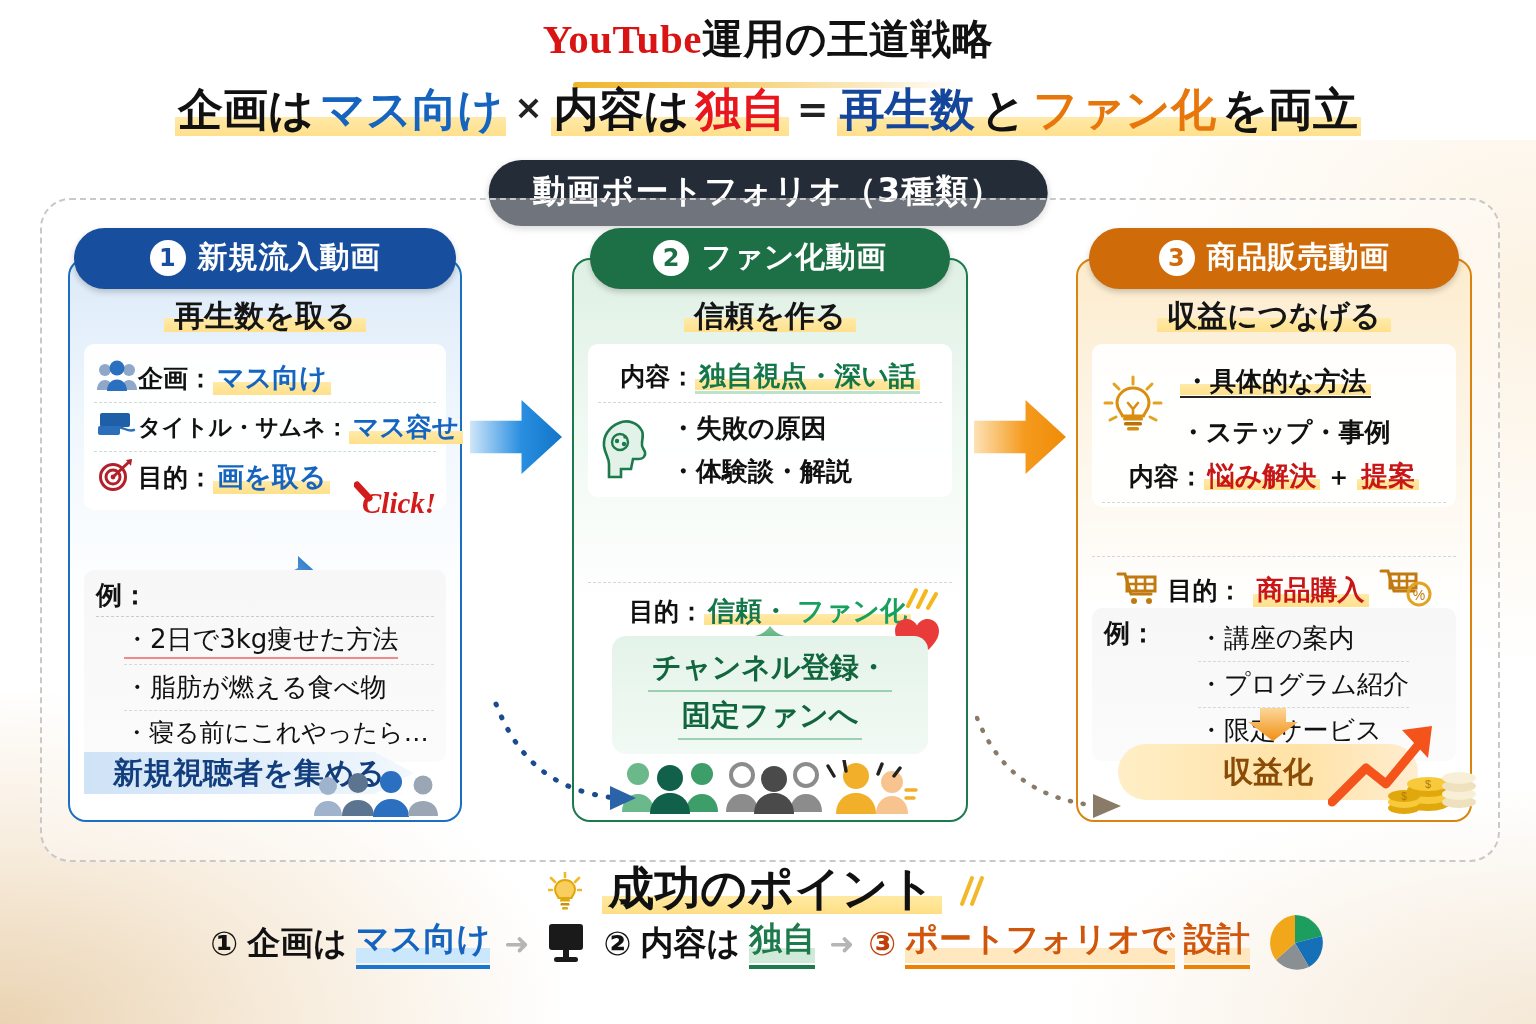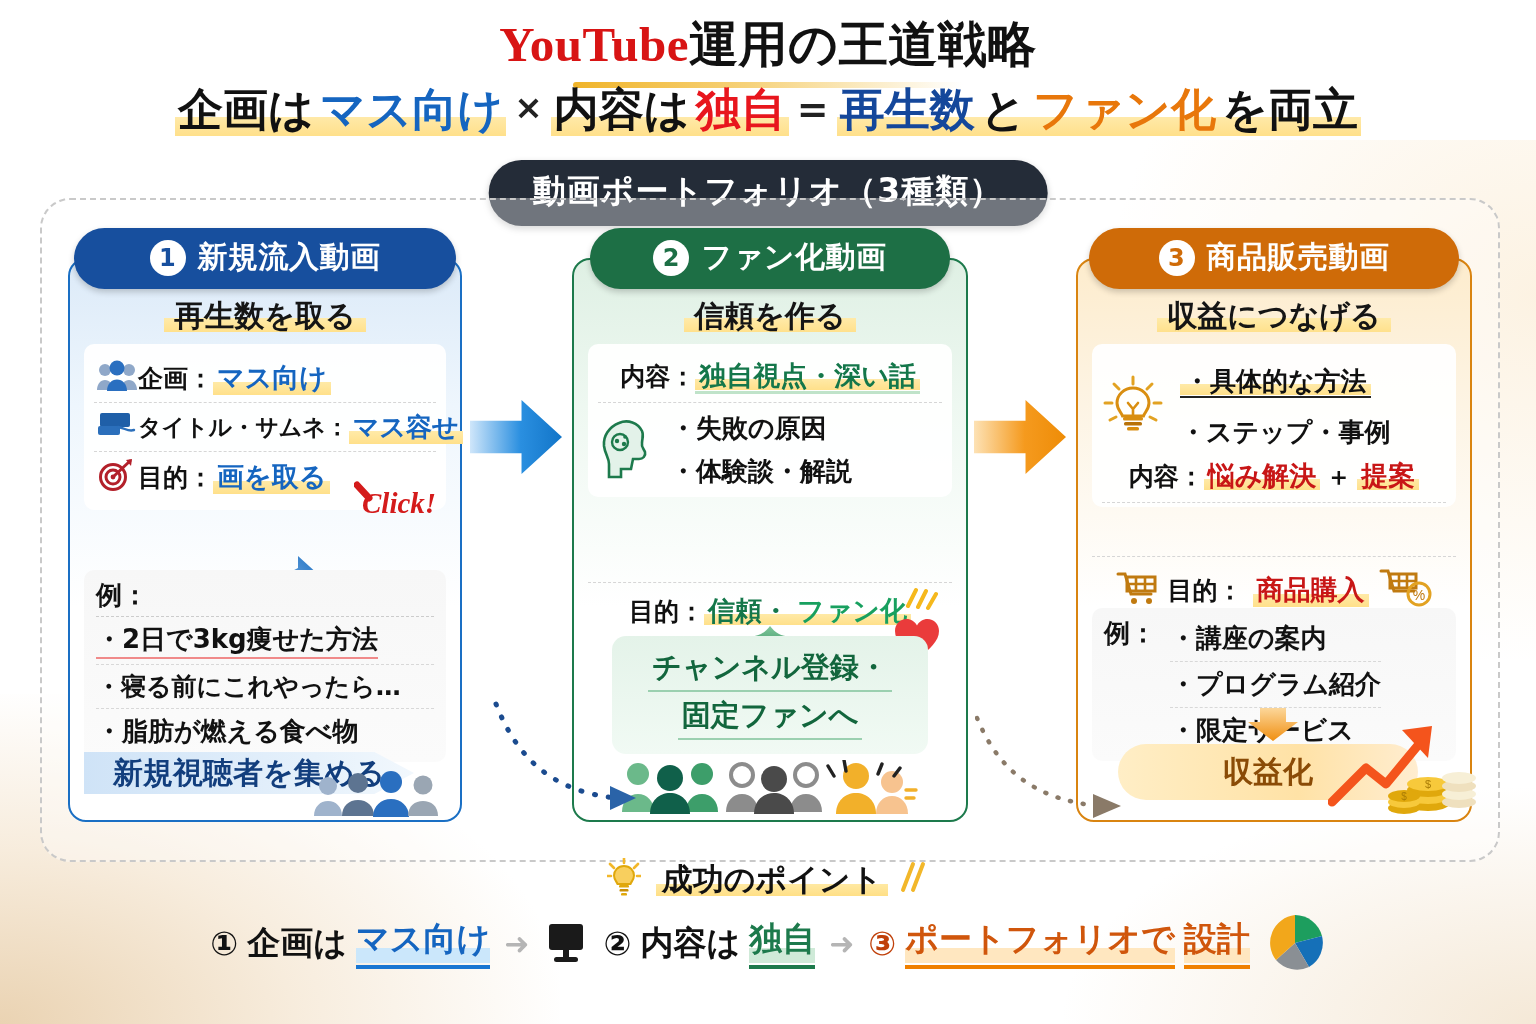--- a/index.html
+++ b/index.html
@@ -22,21 +22,21 @@
   }
   .bg-wash-tr{
     position:absolute;right:0;top:140px;width:420px;height:520px;
     background:radial-gradient(ellipse at 100% 30%, rgba(250,232,203,.55) 0%, rgba(255,255,255,0) 72%);
     pointer-events:none;
   }
 
   
   .title-wrap{position:absolute;left:0;top:12px;width:1536px;text-align:center;}
   .title-main{
-    font-size:49px;font-weight:700;letter-spacing:.5px;
+    font-size:41px;font-weight:700;letter-spacing:.5px;
     font-family:"Liberation Serif","DejaVu Serif",serif;
     color:#111;white-space:nowrap;display:inline-block;position:relative;
   }
   .title-main .red{color:#d81414;}
   .title-ul{
     position:absolute;left:50%;transform:translateX(-50%);top:70px;
     width:390px;height:6px;border-radius:4px;
     background:linear-gradient(90deg,#f0b429 0%,#f6d27a 45%,rgba(246,210,122,0) 100%);
   }
   .subtitle{
@@ -132,21 +132,21 @@
     padding:4px 0;font-family:"DejaVu Sans",sans-serif;
   }
 
   
   .exbox{
     position:absolute;left:14px;right:14px;
     background:linear-gradient(180deg,#f7f7f7 0%,#fbfbfb 100%);
     border-radius:10px;padding:8px 12px;box-sizing:border-box;
   }
   .ex-label{font-size:26px;font-weight:700;color:#111;font-family:"DejaVu Sans",sans-serif;}
-  .ex-li{font-size:26px;font-weight:700;color:#111;padding:5px 0;white-space:nowrap;font-family:"DejaVu Sans",sans-serif;}
+  .ex-li{font-size:26px;font-weight:400;color:#111;padding:5px 0;white-space:nowrap;font-family:"DejaVu Sans",sans-serif;margin-left:28px;}
   .ex-li + .ex-li{border-top:1px dashed #d8d8d8;}
   .ex-ul-red{border-bottom:2px solid #f08a8a;display:inline-block;}
 
   
   .chevron{
     position:absolute;display:flex;align-items:center;justify-content:center;
     font-size:30px;font-weight:700;white-space:nowrap;
     font-family:"DejaVu Sans",sans-serif;
   }
   #chev1{
@@ -173,21 +173,21 @@
   
   .bigarrow{position:absolute;top:400px;width:92px;height:74px;}
   #arrowA{left:470px;background:linear-gradient(90deg,#cfe6fa 0%,#2a8fe0 55%,#1275c8 100%);
     clip-path:polygon(0 28%, 56% 28%, 56% 0, 100% 50%, 56% 100%, 56% 72%, 0 72%);}
   #arrowB{left:974px;background:linear-gradient(90deg,#fde2b5 0%,#f59a1e 55%,#ee8c07 100%);
     clip-path:polygon(0 28%, 56% 28%, 56% 0, 100% 50%, 56% 100%, 56% 72%, 0 72%);}
 
   
   .points-title{
     position:absolute;left:0;top:858px;width:1536px;text-align:center;
-    font-size:31px;font-weight:700;color:#111;white-space:nowrap;
+    font-size:46px;font-weight:700;color:#111;white-space:nowrap;
     font-family:"DejaVu Sans",sans-serif;
   }
   .points-title .hl2{
     background:linear-gradient(transparent 64%, #ffe9a3 64%, #ffdf85 98%, transparent 98%);
     padding:0 6px;
   }
   .points-row{
     position:absolute;left:0;top:912px;width:1536px;
     display:flex;align-items:center;justify-content:center;gap:14px;
   }
@@ -292,22 +292,22 @@
         </linearGradient>
       </defs>
     <path d="M6 80 C10 48, 26 26, 44 18 L44 6 L66 26 L44 44 L44 32 C30 40, 20 58, 18 82 Z" fill="url(#ga1)"></path>
   </svg>
 
   <div class="exbox" style="top:310px;">
     <div class="ex-label" style="border-bottom:1px dashed #ccc;padding-bottom:3px;">
       <span>例：</span>
     </div>
     <div class="ex-li"><span class="ex-ul-red">・2日で3kg痩せた方法</span></div>
+    <div class="ex-li">・脂肪が燃える食べ物</div>
     <div class="ex-li" style="font-size:25px;">・寝る前にこれやったら…</div>
-    <div class="ex-li">・脂肪が燃える食べ物</div>
   </div>
 
   <div class="chevron" id="chev1">
     <span>新規視聴者を集める</span>
   </div>
 
   <svg width="140" height="48" viewBox="0 0 140 48" style="position:absolute;right:8px;bottom:2px;">
     <circle cx="16" cy="16" r="9" fill="#9fb3cc"></circle>
       <path d="M2 46c0-9 6-15 14-15s14 6 14 15z" fill="#9fb3cc"></path>
     <circle cx="46" cy="13" r="10" fill="#5d7491"></circle>

